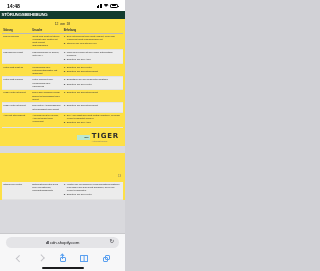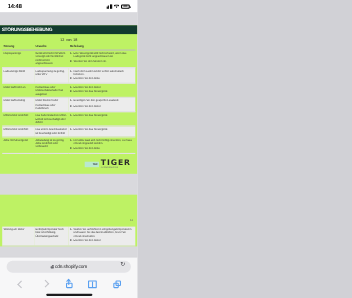--- a/index.html
+++ b/index.html
@@ -29,21 +29,21 @@
   .wifi span:nth-child(1){ width:5px; height:2.5px; top:0; }
   .wifi span:nth-child(2){ width:2.8px; height:1.5px; top:1.2px; }
   .wifi span:nth-child(3){ width:1px; height:1px; top:2.6px; background:#000; border:none; border-radius:50%; }
   .batt { width:8px; height:4px; border:.6px solid #000; border-radius:1.2px; position:relative; padding:.5px; }
   .batt::after { content:""; position:absolute; right:-1.4px; top:1.2px; width:.8px; height:1.4px; background:#000; border-radius:0 .5px .5px 0; }
   .batt i { display:block; height:100%; background:#000; border-radius:.5px; }
 
   
   .webview { flex:1 1 auto; overflow:hidden; position:relative; background:#d9d9dd; }
 
-  .doc-page { background:#bef264; position:relative;margin-top:12px; }
+  .doc-page { background:#fde047; position:relative; }
 
   
   .doc-header {
     background:#123b2e; color:#ffffff;
     height:7.5px; display:flex; align-items:center;
     padding:0 1.5px; overflow:hidden;
   }
   .doc-header-txt { font-size:4.4px; font-weight:bold; letter-spacing:-.25px; white-space:nowrap; }
 
   .doc-body { padding:1.5px 2px 0 2px; }

